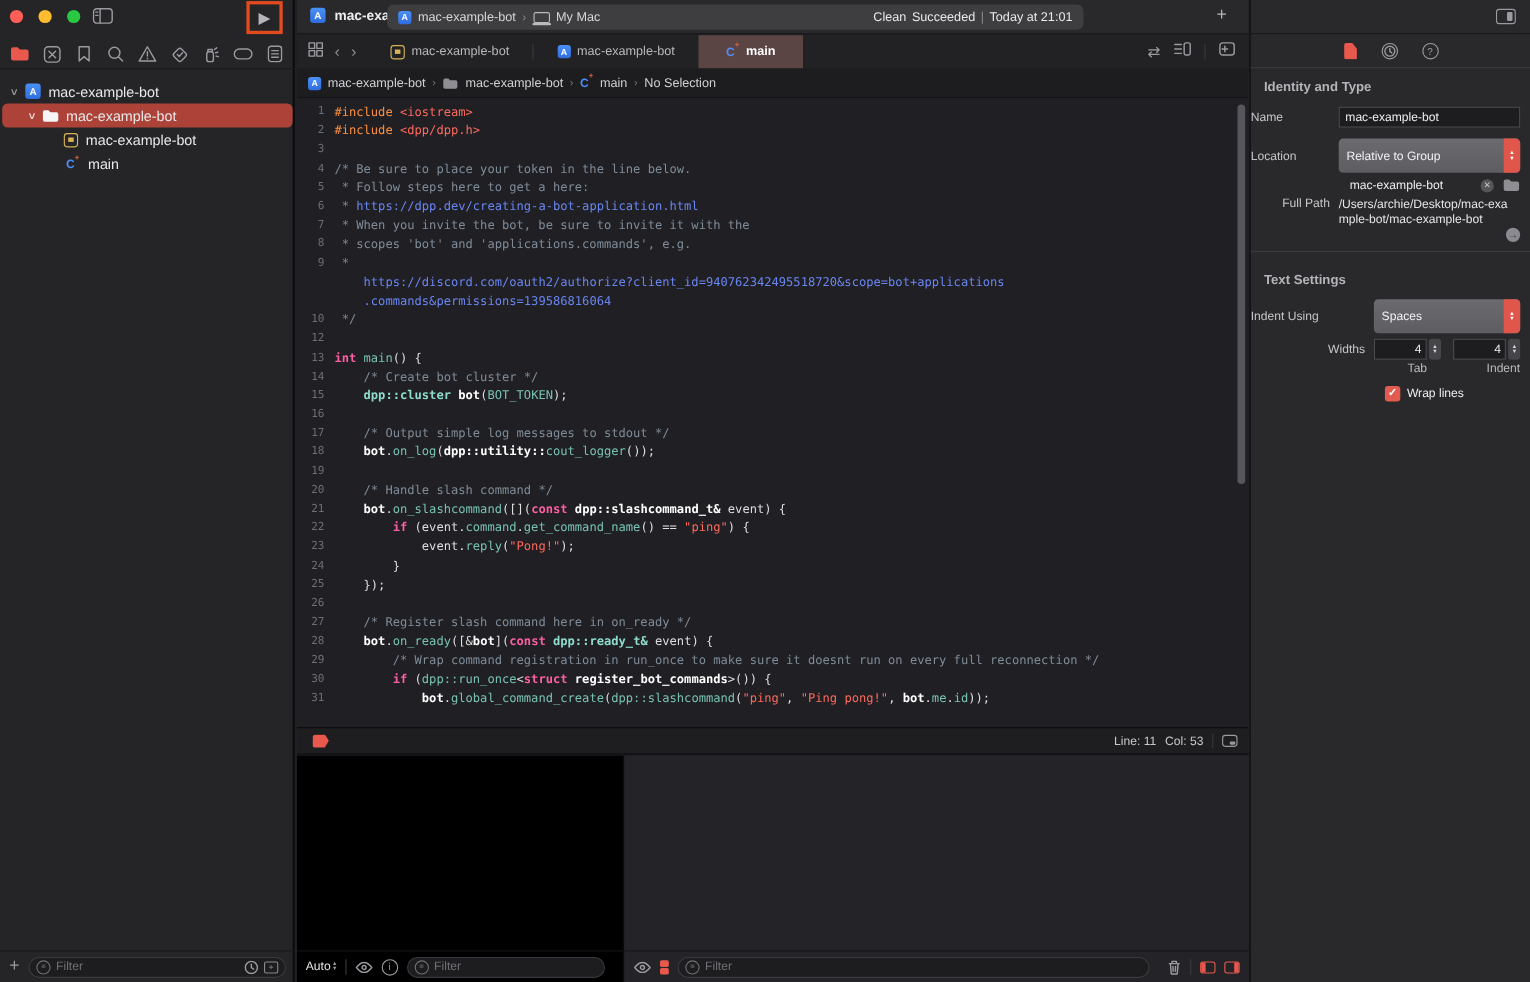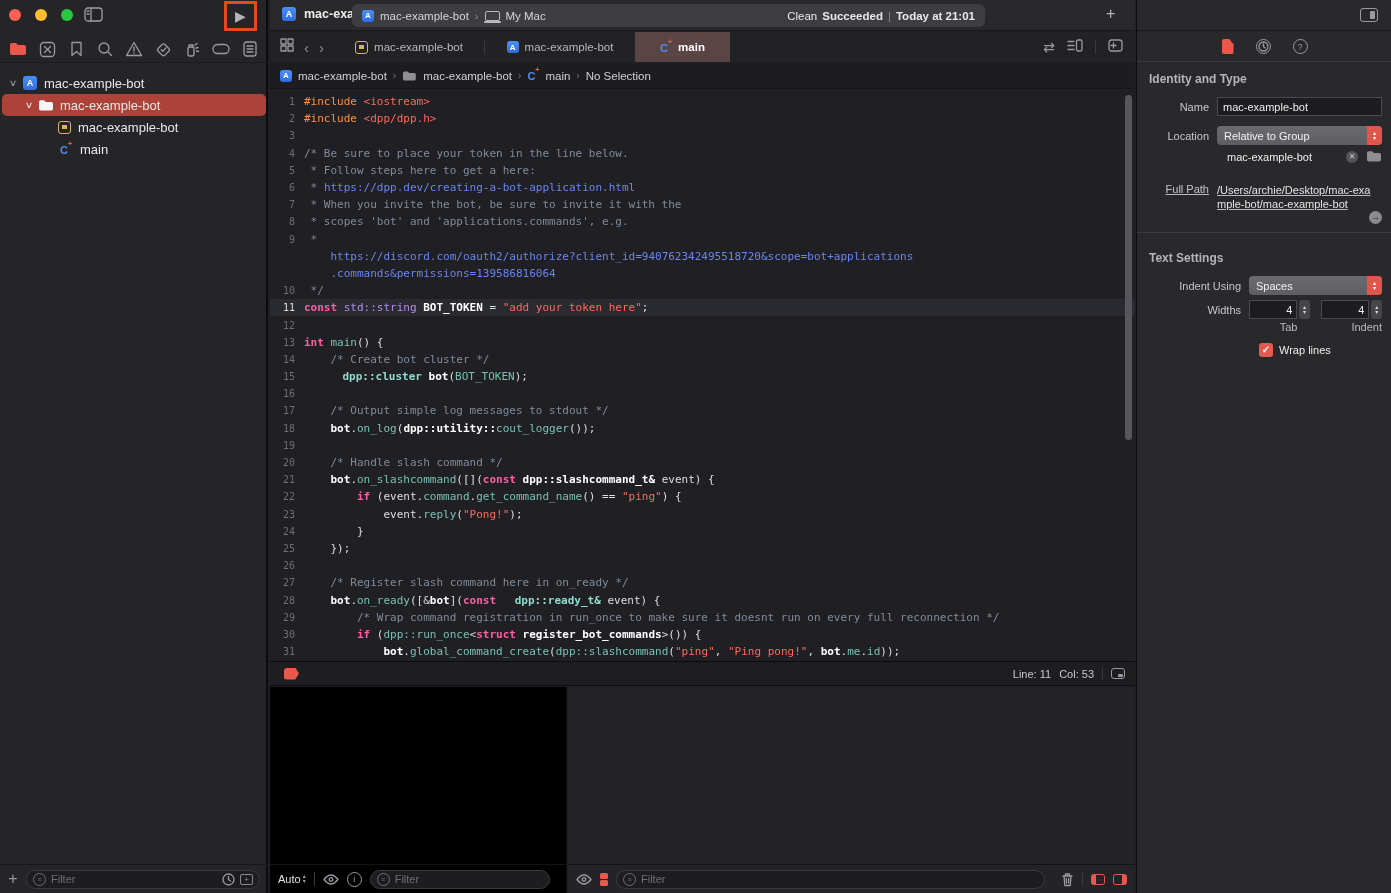--- a/index.html
+++ b/index.html
@@ -40,21 +40,21 @@
   .pill-clock, .pill-pm { color:#8a8a90; font-size:10px; flex:none; display:flex; align-items:center; }
   .pm-box { width:13px; height:11px; border:1px solid #8a8a90; border-radius:2px; font-size:8px; line-height:9px; text-align:center; color:#8a8a90; }
 
   
   .main { position:absolute; left:270px; top:0; width:865px; height:893px; }
   .toolbar { position:absolute; left:0; top:0; width:865px; height:31px; background:#29292b; border-bottom:1px solid #19191b; }
   .proj-title { position:absolute; left:12px; top:7px; display:flex; align-items:center; gap:8px; font-size:12.5px; font-weight:bold; color:#eceded; }
   .scheme-pill { position:absolute; left:82px; top:4px; width:633px; height:23px; background:#3e3e41; border-radius:6px; display:flex; align-items:center; font-size:11.5px; color:#d6d6d9; padding:0 10px; gap:6px; }
   .scheme-pill .crumb-sep { color:#8a8a8f; font-size:11px; }
   .status { margin-left:auto; display:flex; align-items:center; gap:5px; color:#e8e8ea; }
-  .status b { font-weight:bold; }
+  .status b { font-weight:normal; }
   .status .bar { color:#8a8a8f; }
   .lib-add { position:absolute; left:836px; top:5px; color:#b4b4b9; font-size:16px; }
   .laptop-ico { width:15px; height:10px; border:1px solid #b9b9be; border-radius:2px; position:relative; }
   .laptop-ico:after { content:""; position:absolute; left:-2px; right:-2px; bottom:-3px; height:2px; background:#b9b9be; border-radius:1px; }
 
   .tabbar { position:absolute; left:0; top:32px; width:865px; height:30px; background:#222225; display:flex; align-items:stretch; }
   .tabbar-left { display:flex; align-items:center; gap:10px; padding:0 10px; color:#8e8e93; }
   .navchev { font-size:15px; color:#8e8e93; }
   .tab { display:flex; align-items:center; justify-content:center; gap:6px; font-size:11.5px; color:#b8b8bc; width:150px; }
   .tab.active { background:#5a4444; color:#fff; font-weight:bold; width:95px; }
@@ -69,21 +69,21 @@
   .code-row.current { background:#2a2a31; }
   .gutter { width:34px; text-align:right; padding-right:9px; color:#6e6e73; font-size:10px; flex:none; }
   .code-row.current .gutter { color:#dfdfe0; }
   .code-text { color:#dfdfe0; }
   .t-pln { color:#dfdfe0; }
   .t-kw  { color:#fc5fa3; font-weight:bold; }
   .t-pre { color:#fd8f3f;margin-top:36px; }
   .t-str { color:#fc6a5d; }
   .t-cmt { color:#7f8c98; }
   .t-lnk { color:#6a86f0; }
-  .t-typ { color:#8edccd; font-weight:bold;margin-left:12px; }
+  .t-typ { color:#8edccd; font-weight:bold; }
   .t-typp{ color:#b28de8; }
   .t-fn  { color:#78c2b3; }
   .t-ref { color:#78c2b3; }
   .t-dcl { color:#ffffff; font-weight:bold; }
   .scrollbar-v { position:absolute; right:3px; top:5px; width:7px; height:345px; background:#56565c; border-radius:4px; }
 
   .editor-bottombar { position:absolute; left:0; top:661px; width:865px; height:25px; background:#1e1e21; border-top:1px solid #0c0c0e; border-bottom:1px solid #0c0c0e; display:flex; align-items:center; font-size:11px; color:#c9c9cd; }
   .bp-badge { width:15px; height:12px; background:#e8584c; border-radius:3px; clip-path:polygon(0 0,75% 0,100% 50%,75% 100%,0 100%); margin-left:14px; }
   .linecol { margin-left:auto; display:flex; align-items:center; gap:8px; padding-right:10px; }
   .linecol .vdiv { width:1px; height:13px; background:#3a3a3e; }
@@ -110,29 +110,29 @@
   
   .inspector { position:absolute; left:1136px; top:0; width:255px; height:893px; background:#29292b; border-left:1px solid #0c0c0e; font-size:11px; color:#b9b9be; }
   .insp-titlebar { position:absolute; left:0; top:0; width:255px; height:31px; border-bottom:1px solid #19191b; }
   .insp-panel-ico { position:absolute; right:14px; top:8px; width:18px; height:14px; border:1px solid #9a9aa0; border-radius:3px; }
   .insp-panel-ico:after { content:""; position:absolute; right:2px; top:2px; bottom:2px; width:5px; background:#9a9aa0; border-radius:1px; }
   .insp-tabs { position:absolute; left:0; top:32px; width:255px; height:30px; display:flex; align-items:center; justify-content:center; gap:22px; border-bottom:1px solid #3a3a3d; }
   .file-insp-ico { width:12px; height:15px; background:#e8584c; border-radius:2px; clip-path:polygon(0 0,65% 0,100% 35%,100% 100%,0 100%); }
   .circle-ico { width:15px; height:15px; border:1.2px solid #9a9aa0; border-radius:50%; display:flex; align-items:center; justify-content:center; font-size:9px; color:#9a9aa0; }
   .section-h { font-weight:bold; color:#b4b4ba; font-size:12px; padding:10px 12px 6px; }
   .row { display:flex; align-items:center; margin:5px 10px 5px 0; }
-  .row .lbl { width:80px; text-align:right; padding-right:8px; flex:none; color:#c6c6ca; }
+  .row .lbl { width:80px; text-align:left; padding-right:8px; flex:none; color:#c6c6ca; }
   .row .lbl.wide { width:112px; }
   .txt-input { flex:1; height:19px; background:#1d1d20; border:1px solid #4a4a4f; color:#eceded; display:flex; align-items:center; padding:0 5px; }
-  .popup { flex:1; height:19px; background:linear-gradient(180deg,#6a6a6f,#5d5d62); border-radius:4px; color:#f2f2f4; display:flex; align-items:center; padding-left:7px; position:relative; }
+  .popup { flex:1; height:31px; background:linear-gradient(180deg,#6a6a6f,#5d5d62); border-radius:4px; color:#f2f2f4; display:flex; align-items:center; padding-left:7px; position:relative; }
   .popup .cap { position:absolute; right:0; top:0; bottom:0; width:15px; background:#e0564b; border-radius:0 4px 4px 0; display:flex; flex-direction:column; align-items:center; justify-content:center; font-size:6px; line-height:5px; color:#fff; }
   .fileref-row { display:flex; align-items:center; margin:2px 10px 2px 90px; color:#eceded; }
   .fileref-row .grow { flex:1; }
   .clear-ico { width:12px; height:12px; border-radius:50%; background:#55555a; color:#c9c9cd; font-size:8px; display:flex; align-items:center; justify-content:center; margin-right:8px; }
-  .fullpath-row { display:flex; margin:20px 10px 0 0;text-decoration:underline; }
+  .fullpath-row { display:flex; margin:4px 10px 0 0; }
   .fullpath-row .lbl { width:80px; text-align:right; padding-right:8px; flex:none; color:#c6c6ca; }
   .fullpath { flex:1; color:#e4e4e6; line-height:14px; word-break:break-all; padding-right:4px; }
   .reveal-row { display:flex; justify-content:flex-end; margin:0 10px 4px 0; }
   .reveal-ico { width:13px; height:13px; border-radius:50%; background:#8a8a90; color:#29292b; font-size:9px; line-height:13px; text-align:center; }
   .sep { height:1px; background:#3c3c40; margin:8px 0; }
   .widths-row { display:flex; align-items:center; margin:5px 10px 0 0; }
   .widths-row .lbl { width:112px; text-align:right; padding-right:8px; flex:none; color:#c6c6ca; }
   .num-field { width:50px; height:19px; background:#1d1d20; border:1px solid #4a4a4f; color:#eceded; display:flex; align-items:center; justify-content:flex-end; padding:0 4px; }
   .num-stepper { width:11px; height:19px; background:#45454a; border-radius:3px; margin-left:2px; display:flex; flex-direction:column; align-items:center; justify-content:center; font-size:6px; line-height:5px; color:#d6d6d9; }
   .caption-row { display:flex; margin:2px 10px 0 120px; }
@@ -365,21 +365,20 @@
           <div class="code-row"><span class="gutter">3</span><span class="code-text"></span></div>
           <div class="code-row"><span class="gutter">4</span><span class="code-text"><span class="t-cmt">/* Be sure to place your token in the line below.</span></span></div>
           <div class="code-row"><span class="gutter">5</span><span class="code-text"><span class="t-cmt"> * Follow steps here to get a here:</span></span></div>
           <div class="code-row"><span class="gutter">6</span><span class="code-text"><span class="t-cmt"> * </span><span class="t-lnk">https://dpp.dev/creating-a-bot-application.html</span></span></div>
           <div class="code-row"><span class="gutter">7</span><span class="code-text"><span class="t-cmt"> * When you invite the bot, be sure to invite it with the</span></span></div>
           <div class="code-row"><span class="gutter">8</span><span class="code-text"><span class="t-cmt"> * scopes 'bot' and 'applications.commands', e.g.</span></span></div>
           <div class="code-row"><span class="gutter">9</span><span class="code-text"><span class="t-cmt"> *</span></span></div>
           <div class="code-row"><span class="gutter"></span><span class="code-text"><span class="t-pln">    </span><span class="t-lnk">https://discord.com/oauth2/authorize?client_id=940762342495518720&amp;scope=bot+applications</span></span></div>
           <div class="code-row"><span class="gutter"></span><span class="code-text"><span class="t-pln">    </span><span class="t-lnk">.commands&amp;permissions=139586816064</span></span></div>
           <div class="code-row"><span class="gutter">10</span><span class="code-text"><span class="t-cmt"> */</span></span></div>
-          <div class="code-row current"><span class="gutter">11</span><span class="code-text"><span class="t-kw">const</span><span class="t-pln"> </span><span class="t-typp">std::string</span><span class="t-pln"> </span><span class="t-dcl">BOT_TOKEN</span><span class="t-pln"> = </span><span class="t-str">"add your token here"</span><span class="t-pln">;</span></span></div>
           <div class="code-row"><span class="gutter">12</span><span class="code-text"></span></div>
           <div class="code-row"><span class="gutter">13</span><span class="code-text"><span class="t-kw">int</span><span class="t-pln"> </span><span class="t-fn">main</span><span class="t-pln">() {</span></span></div>
           <div class="code-row"><span class="gutter">14</span><span class="code-text"><span class="t-pln">    </span><span class="t-cmt">/* Create bot cluster */</span></span></div>
           <div class="code-row"><span class="gutter">15</span><span class="code-text"><span class="t-pln">    </span><span class="t-typ">dpp::cluster</span><span class="t-pln"> </span><span class="t-dcl">bot</span><span class="t-pln">(</span><span class="t-ref">BOT_TOKEN</span><span class="t-pln">);</span></span></div>
           <div class="code-row"><span class="gutter">16</span><span class="code-text"></span></div>
           <div class="code-row"><span class="gutter">17</span><span class="code-text"><span class="t-pln">    </span><span class="t-cmt">/* Output simple log messages to stdout */</span></span></div>
           <div class="code-row"><span class="gutter">18</span><span class="code-text"><span class="t-pln">    </span><span class="t-dcl">bot</span><span class="t-pln">.</span><span class="t-fn">on_log</span><span class="t-pln">(</span><span class="t-dcl">dpp::utility::</span><span class="t-fn">cout_logger</span><span class="t-pln">());</span></span></div>
           <div class="code-row"><span class="gutter">19</span><span class="code-text"></span></div>
           <div class="code-row"><span class="gutter">20</span><span class="code-text"><span class="t-pln">    </span><span class="t-cmt">/* Handle slash command */</span></span></div>
           <div class="code-row"><span class="gutter">21</span><span class="code-text"><span class="t-pln">    </span><span class="t-dcl">bot</span><span class="t-pln">.</span><span class="t-fn">on_slashcommand</span><span class="t-pln">([](</span><span class="t-kw">const</span><span class="t-pln"> </span><span class="t-dcl">dpp::slashcommand_t&amp;</span><span class="t-pln"> event) {</span></span></div>

